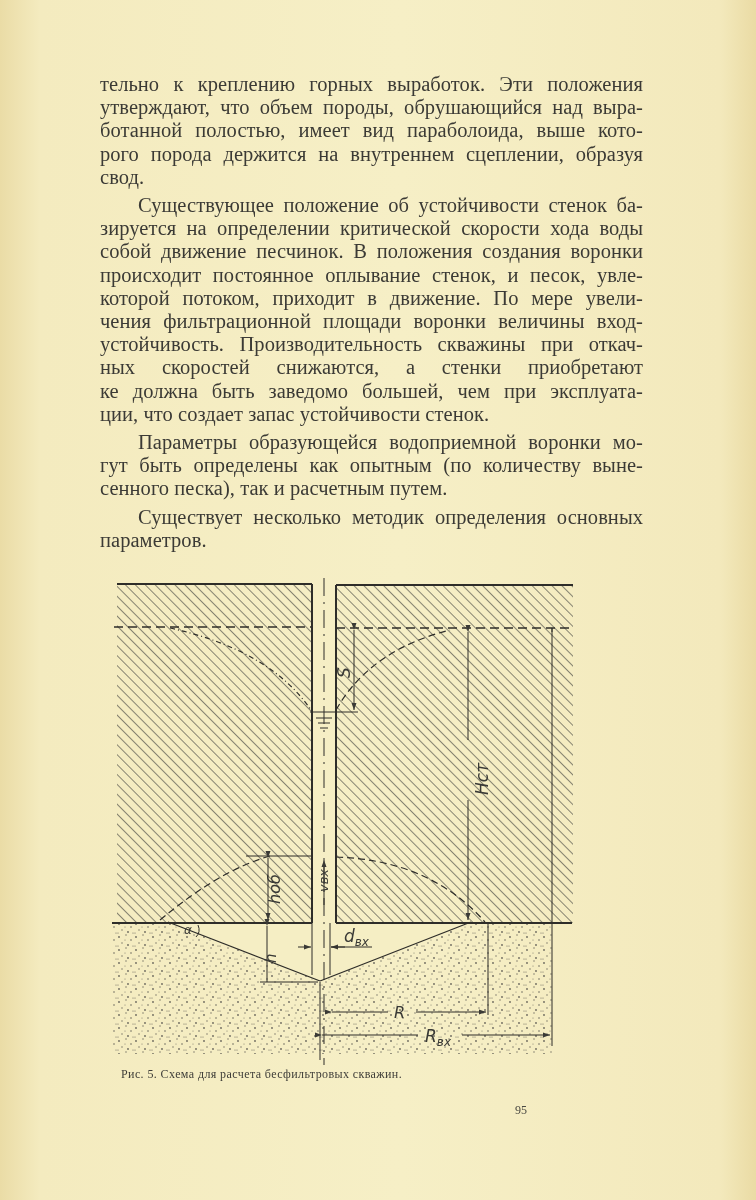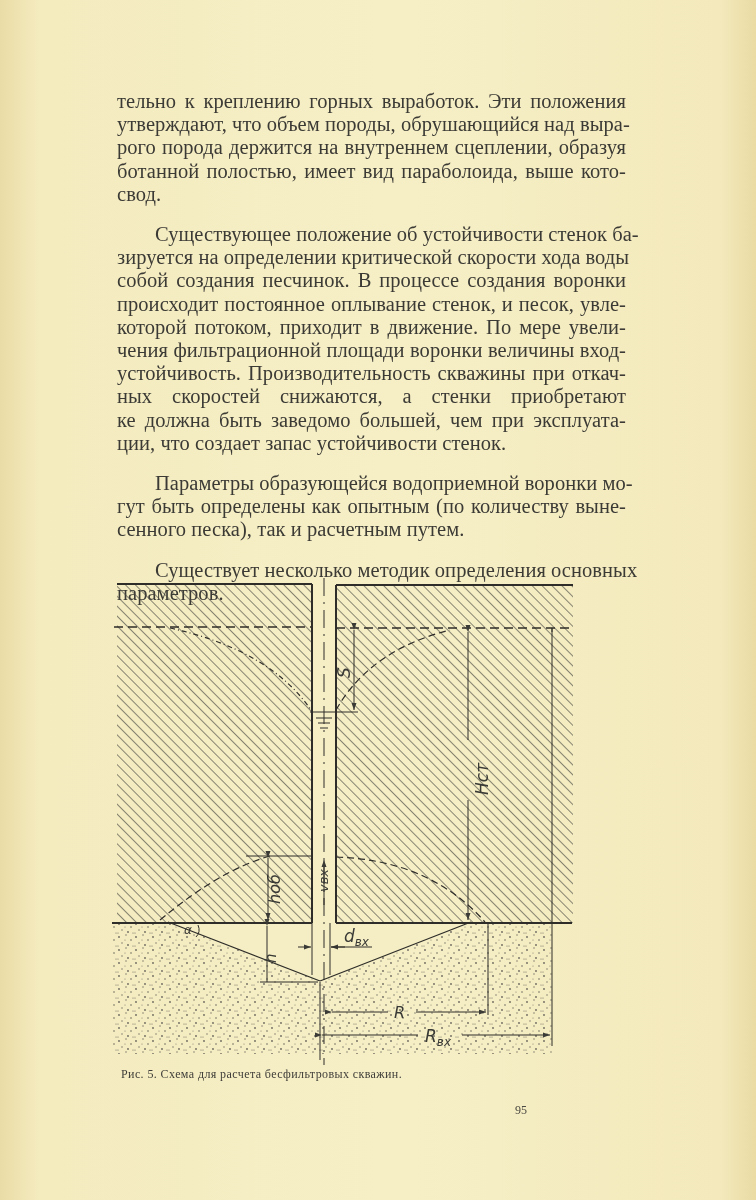--- a/index.html
+++ b/index.html
@@ -15,21 +15,21 @@
     }
     .text-block {
       position: absolute; left: 100px; top: 73px; width: 543px;
       font-family: "Liberation Serif", "DejaVu Serif", serif;
       font-size: 20.5px;
       line-height: 23.2px;
       color: #3b3a35;
       text-align: justify;
       letter-spacing: 0.05px;
     }
-    .para { margin: 17px; text-indent: 0; }
+    .para { margin: 0; text-indent: 0; }
     .para + .para { margin-top: 5px; }
     .line { display: block; white-space: nowrap; text-align-last: justify; text-align: justify; }
     .line.last { text-align-last: left; }
     .figure {
       position: absolute; left: 100px; top: 570px; width: 500px; height: 500px;
     }
     .caption {
       position: absolute; left: 101px; top: 1067px;
       font-family: "Liberation Serif", "DejaVu Serif", serif;
       font-size: 12px; color: #3e3d38; letter-spacing: 0.4px; margin-left: 20px;
@@ -47,28 +47,28 @@
   </style>
 </head>
 <body>
 
 <div class="page">
 
   <div class="text-block">
     <p class="para">
       <span class="line">тельно к креплению горных выработок. Эти положения</span>
       <span class="line">утверждают, что объем породы, обрушающийся над выра-</span>
+      <span class="line">ботанной полостью, имеет вид параболоида, выше кото-</span>
       <span class="line">рого порода держится на внутреннем сцеплении, образуя</span>
-      <span class="line">ботанной полостью, имеет вид параболоида, выше кото-</span>
       <span class="line last">свод.</span>
     </p>
     <p class="para">
       <span class="line" style="padding-left:38px">Существующее положение об устойчивости стенок ба-</span>
       <span class="line">зируется на определении критической скорости хода воды</span>
-      <span class="line">собой создания песчинок. В процессе создания воронки</span>
+      <span class="line">собой движение песчинок. В положения создания воронки</span>
       <span class="line">происходит постоянное оплывание стенок, и песок, увле-</span>
       <span class="line">которой потоком, приходит в движение. По мере увели-</span>
       <span class="line">чения фильтрационной площади воронки величины вход-</span>
       <span class="line">устойчивость. Производительность скважины при откач-</span>
       <span class="line">ных скоростей снижаются, а стенки приобретают</span>
       <span class="line">ке должна быть заведомо большей, чем при эксплуата-</span>
       <span class="line last">ции, что создает запас устойчивости стенок.</span>
     </p>
     <p class="para">
       <span class="line" style="padding-left:38px">Параметры образующейся водоприемной воронки мо-</span>

